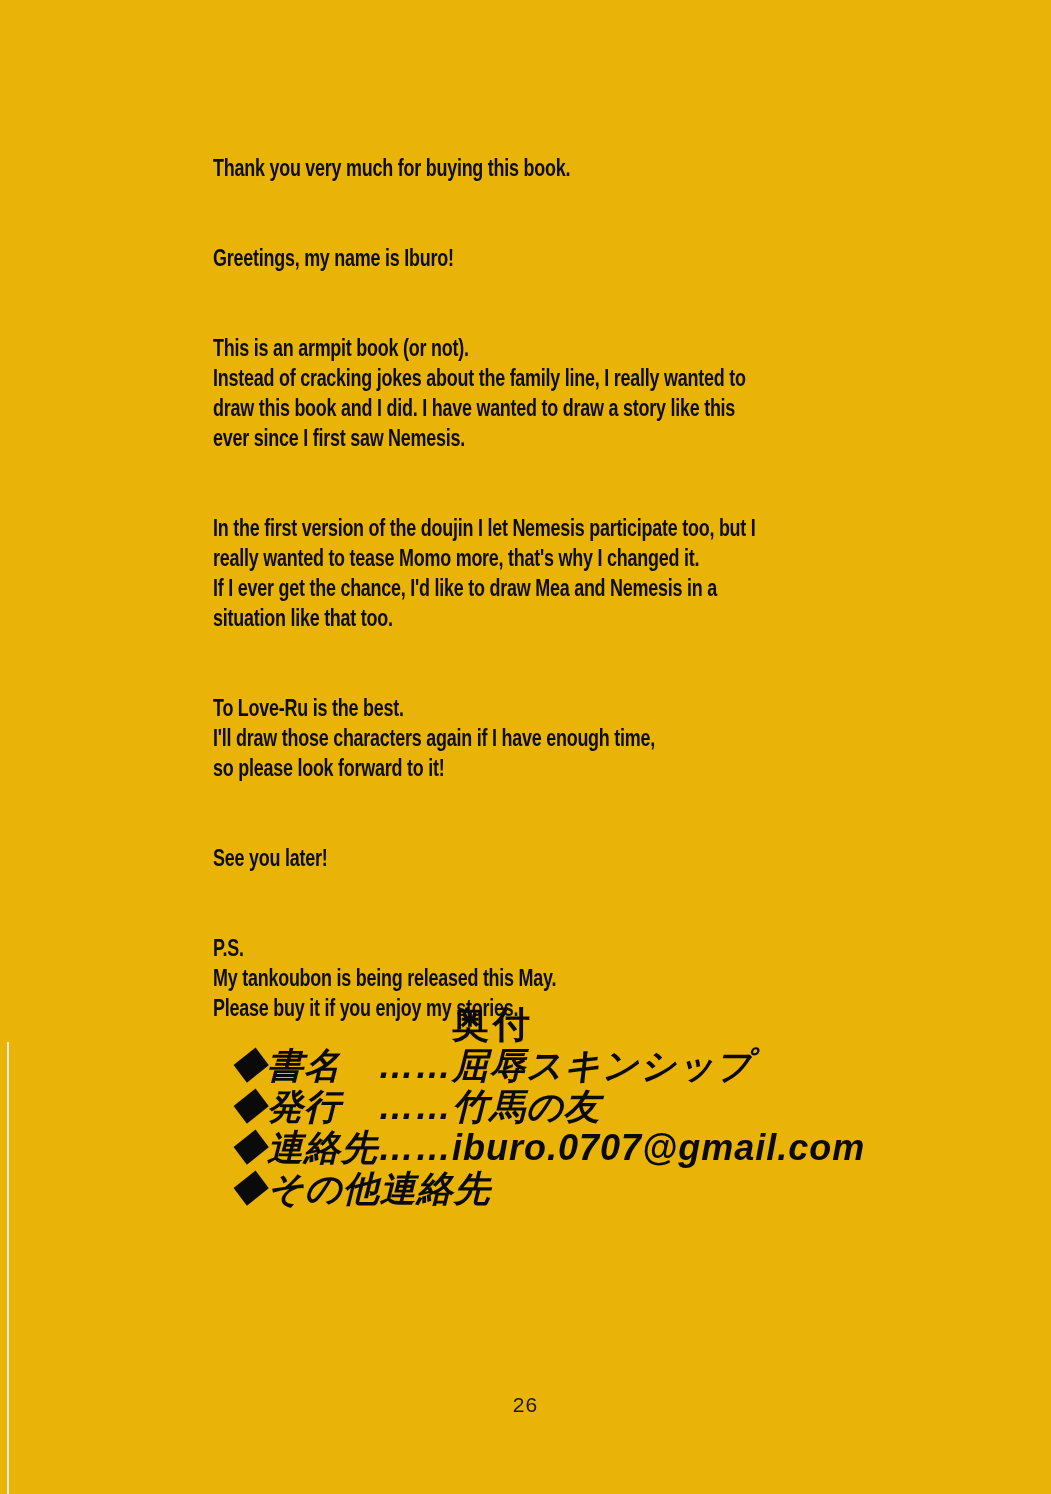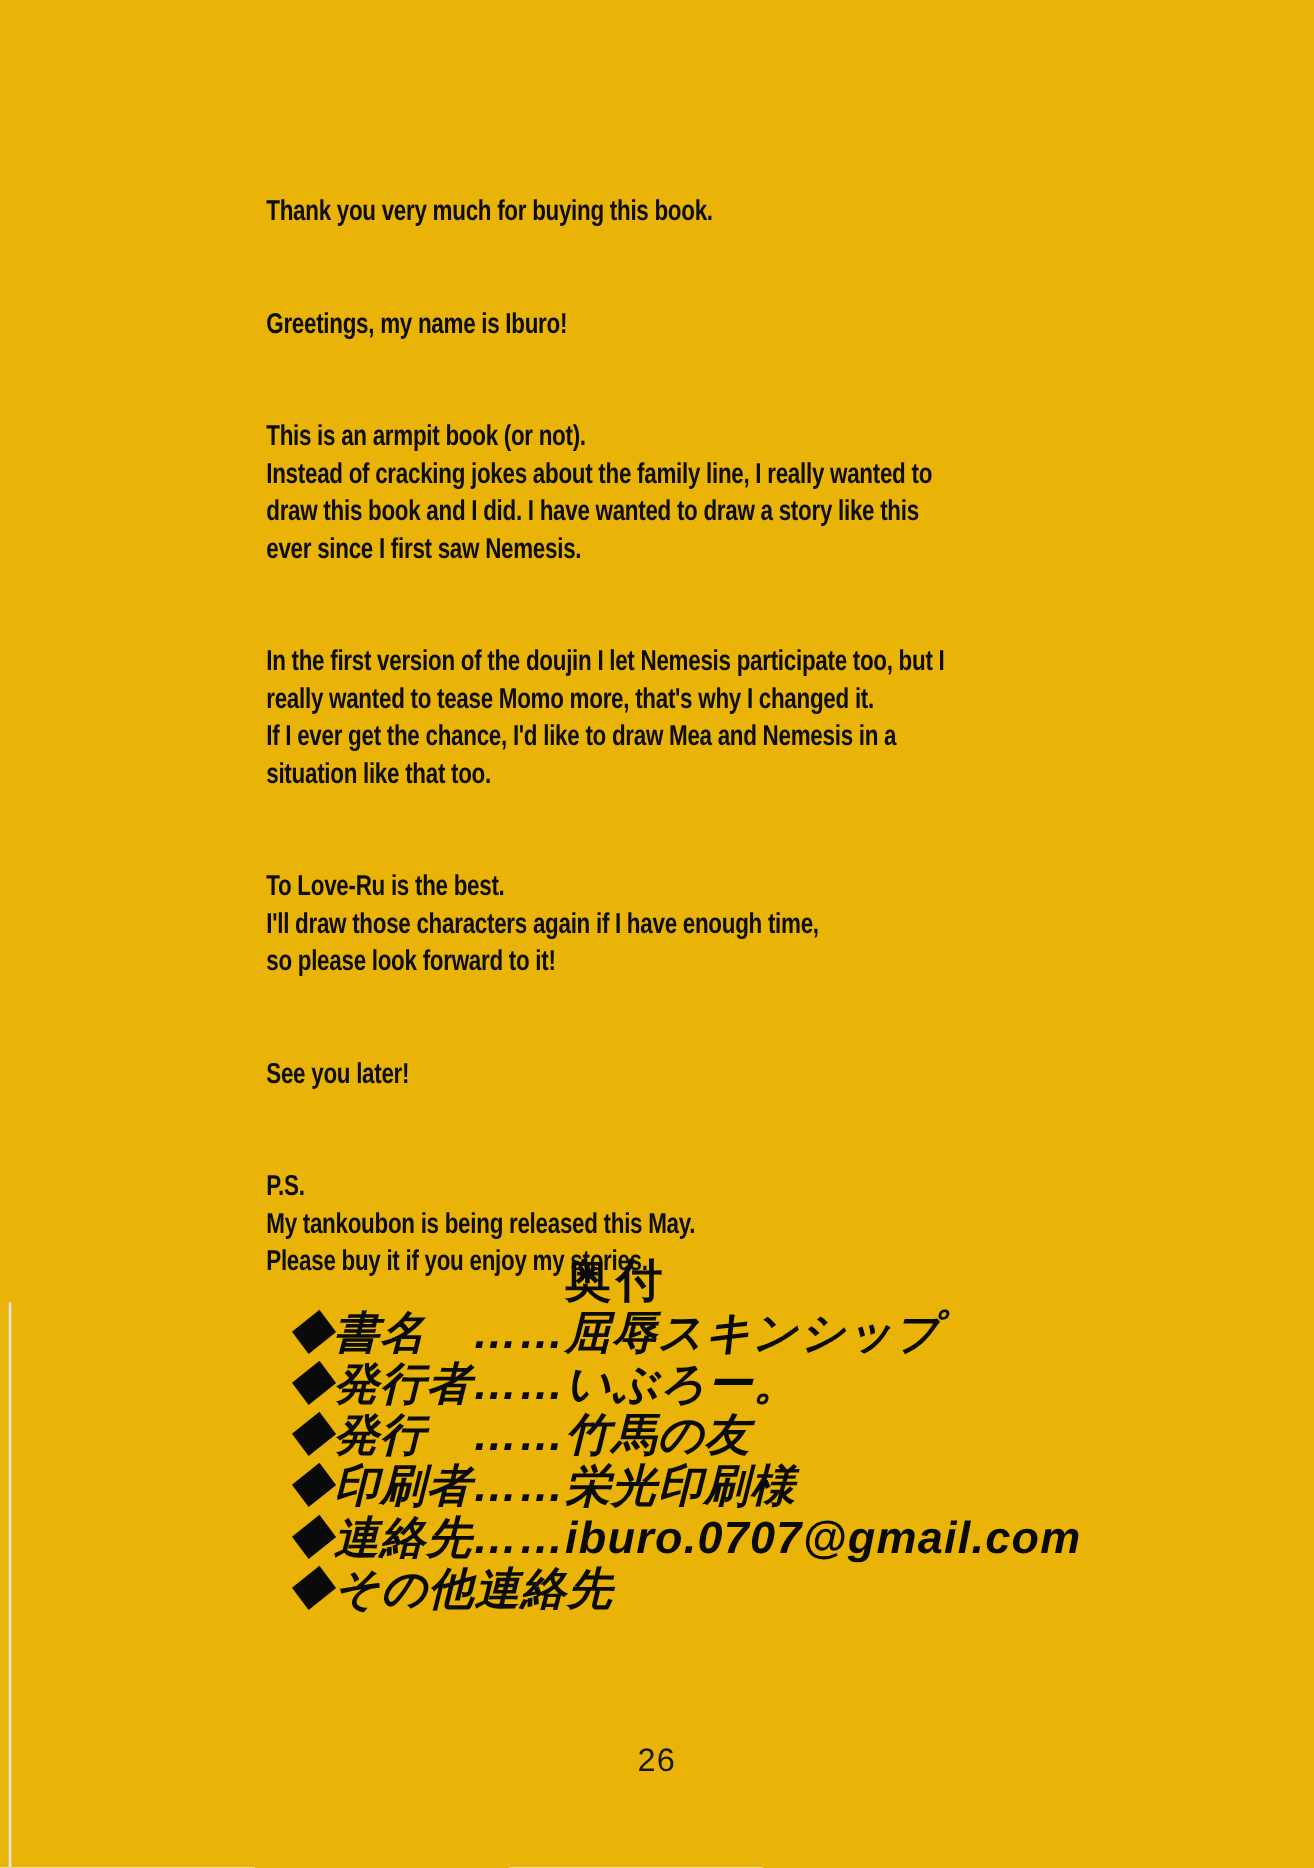--- a/index.html
+++ b/index.html
@@ -61,21 +61,21 @@
   }
   .colophon-row.indent {
     padding-left: 36px;
   }
   .page-number {
     position: absolute;
     left: 0;
     top: 1393px;
     width: 100%;
     text-align: center;
-    font-size: 26px;
+    font-size: 21px;
     font-weight: 400;
     letter-spacing: 1px;
     color: #1a1a1a;
   }
   
   .scan-artifact {
     position: absolute;
     left: 7px;
     top: 1042px;
     width: 2px;
@@ -104,23 +104,21 @@
 so please look forward to it!</p>
     <p>See you later!</p>
     <p>P.S.
 My tankoubon is being released this May.
 Please buy it if you enjoy my stories.</p>
   </div>
 
   <div class="colophon">
     <div class="colophon-title">奥付</div>
     <div class="colophon-row">◆書名　……屈辱スキンシップ</div>
-    <div class="colophon-row">◆発行者……いぶろー。</div>
     <div class="colophon-row">◆発行　……竹馬の友</div>
-    <div class="colophon-row">◆印刷者……栄光印刷様</div>
     <div class="colophon-row">◆連絡先……iburo.0707@gmail.com</div>
     <div class="colophon-row">◆その他連絡先</div>
   </div>
 
   <div class="page-number">26</div>
 
   <div class="scan-artifact"></div>
 
 </div>
 

